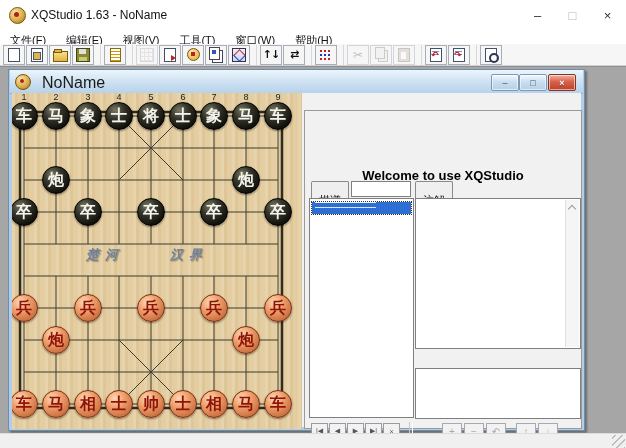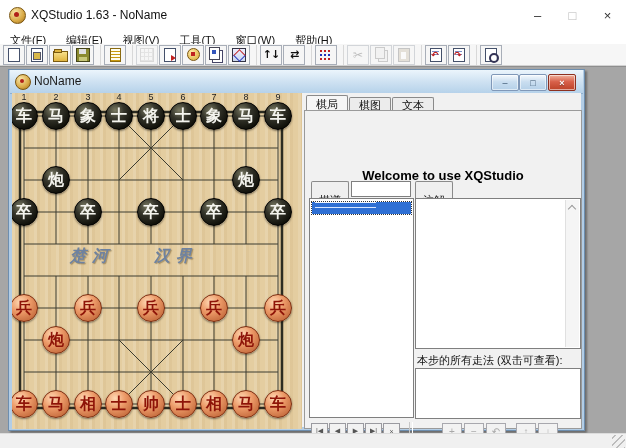--- a/index.html
+++ b/index.html
@@ -53,36 +53,36 @@
   .ic-print-preview::after{content:"";position:absolute;right:-3px;bottom:-2px;width:6px;height:6px;border:2px solid #335;border-radius:50%;background:rgba(255,255,255,.75);}
 
   
   .mdi{position:absolute;left:0;top:66px;width:626px;height:367px;background:#a6a6a6;border-top:1px solid #8e8e8e;box-sizing:border-box;}
 
   
   .child{position:absolute;left:8px;top:2px;width:577px;height:362px;background:#b2cde6;border:1px solid #6e8eae;box-sizing:border-box;box-shadow:2px 2px 2px rgba(0,0,0,.35);}
   .child-title{position:absolute;left:1px;right:1px;top:0;height:23px;background:linear-gradient(#ecf5fc,#cfe2f2 50%,#b6d2ea);border-bottom:1px solid #8fb0cf;}
   .child-icon{position:absolute;left:5px;top:4px;width:14px;height:14px;border-radius:50%;background:radial-gradient(circle at 35% 30%,#f8e6a8,#d8a843 60%,#9a6a1a);border:1px solid #7a5510;}
   .child-icon::after{content:"";position:absolute;left:4px;top:4px;width:4px;height:4px;border-radius:50%;background:#b02018;}
-  .child-title-text{position:absolute;left:24px;top:4px;font-size:12px;color:#1a1a1a;}
+  .child-title-text{position:absolute;left:32px;top:4px;font-size:16px;color:#1a1a1a;}
   .cbtn{position:absolute;top:4px;width:26px;height:15px;border:1px solid #8098b8;border-radius:2px;background:linear-gradient(#f6fafd,#cadef0 45%,#b4d0e8);display:flex;align-items:center;justify-content:center;font-size:9px;color:#35506a;box-shadow:inset 0 0 0 1px rgba(255,255,255,.55);}
   .cbtn.cmin{right:64px;} .cbtn.cmax{right:36px;}
   .cbtn.cclose{right:7px;background:linear-gradient(#f0b4a0,#d8604a 45%,#bc4228);color:#fff;border-color:#8c3020;font-weight:bold;text-shadow:0 1px 1px rgba(0,0,0,.4);}
   .child-client{position:absolute;left:3px;right:3px;top:23px;bottom:3px;background:#f1f1f1;}
 
   
   .board{position:absolute;left:0;top:0;width:290px;height:336px;overflow:hidden;background:#e4cda0;
     background-image:repeating-linear-gradient(90deg,rgba(255,255,255,.12) 0 3px,rgba(176,138,80,.10) 3px 6px,rgba(255,255,255,0) 6px 11px);}
   .board svg{position:absolute;left:0;top:0;}
   .colnum{position:absolute;top:-1px;transform:translateX(-50%);font-size:9px;color:#222;}
   .piece{position:absolute;width:28px;height:28px;border-radius:50%;display:flex;align-items:center;justify-content:center;
     font-family:"Liberation Serif","DejaVu Serif",serif;font-weight:bold;font-size:16px;box-shadow:0 1px 2px rgba(0,0,0,.45);box-sizing:border-box;}
   .piece.black{background:radial-gradient(circle at 35% 28%,#7a7a62 0%,#34342a 35%,#0e0e08 78%);color:#f4f4ee;border:1px solid #000;}
   .piece.red{background:radial-gradient(circle at 35% 28%,#ffd9b4 0%,#ec9a68 40%,#c46a3c 82%,#a85228 100%);color:#8e1408;border:1px solid #7c2e12;}
-  .river{position:absolute;font-family:Liberation Serif, serif;font-style:italic;font-weight:bold;font-size:16px;color:#6e82a0;letter-spacing:6px;text-shadow:1px 1px 1px rgba(90,70,30,.45);}
+  .river{position:absolute;font-family:Liberation Serif, serif;font-style:italic;font-weight:bold;font-size:13px;color:#6e82a0;letter-spacing:6px;text-shadow:1px 1px 1px rgba(90,70,30,.45);padding-left:16px;}
 
   
   .panel{position:absolute;left:292px;top:0;width:279px;height:336px;}
   .tabstrip{position:absolute;left:2px;top:1px;height:17px;white-space:nowrap;}
   .tab{display:inline-block;height:14px;line-height:14px;padding:0 9px;font-size:11px;color:#111;border:1px solid #8a8a8a;border-bottom:none;background:#ececec;margin-right:1px;border-radius:2px 2px 0 0;vertical-align:bottom;}
   .tab.active{background:#f6f6f6;height:16px;line-height:16px;}
   .tabpage{position:absolute;left:0px;top:17px;right:1px;bottom:0px;border:1px solid #9a9a9a;background:#f1f1f1;box-sizing:border-box;}
   .welcome{position:absolute;left:0;right:0;top:33px;text-align:center;font-size:13px;font-weight:bold;color:#000;margin-top:24px;}
   .minitab{position:absolute;height:14px;line-height:14px;padding:11px 7px;font-size:11px;color:#111;border:1px solid #8a8a8a;border-bottom:none;background:#efefef;border-radius:2px 2px 0 0;}
   .qipu-tab{left:6px;top:70px;} .zhujie-tab{left:110px;top:70px;}
@@ -246,42 +246,40 @@
             <div class="piece red" style="left: 62px; top: 297px;">相</div>
             <div class="piece red" style="left: 93px; top: 297px;">士</div>
             <div class="piece red" style="left: 125px; top: 297px;">帅</div>
             <div class="piece red" style="left: 157px; top: 297px;">士</div>
             <div class="piece red" style="left: 188px; top: 297px;">相</div>
             <div class="piece red" style="left: 220px; top: 297px;">马</div>
             <div class="piece red" style="left: 252px; top: 297px;">车</div>
           </div>
 
         <div class="panel">
-          <div class="tabstrip" id="tabs"><span class="tab active">棋局</span><span class="tab">棋图</span><span class="tab">文本</span></div>
           <div class="tabpage">
             <div class="welcome">Welcome to use XQStudio</div>
 
             <div class="minitab qipu-tab">棋谱</div>
             <input class="qipu-input" type="text" value="" style="">
 
             <div class="minitab zhujie-tab">注解</div>
 
             <div class="listbox">
               <div class="sel-item">
                 <div class="sel-lines"></div>
               </div>
             </div>
 
             <div class="textarea ta-notes">
               <div class="vscroll">
                 <span class="chev"></span>
               </div>
             </div>
 
-            <div class="moves-label">本步的所有走法 (双击可查看):</div>
             <div class="textarea ta-moves"></div>
 
             <div class="navrow" id="navrow">
                 <button class="nbtn">|◀</button>
                 <button class="nbtn">◀</button>
                 <button class="nbtn">▶</button>
                 <button class="nbtn">▶|</button>
                 <button class="nbtn">×</button>
               </div>
             <div class="nav-divider"></div>

